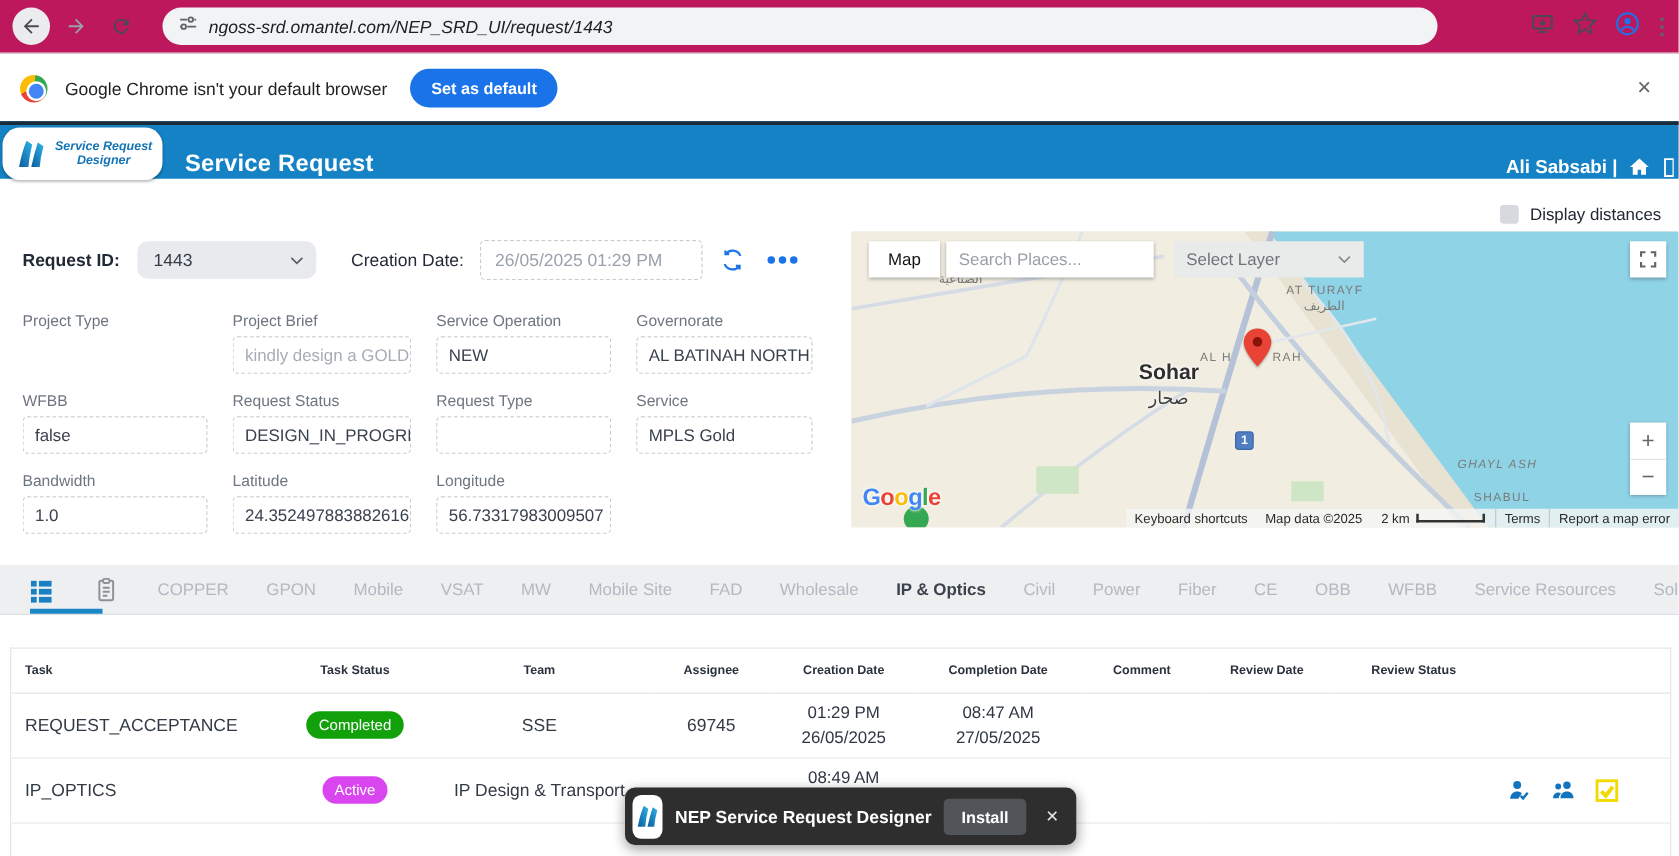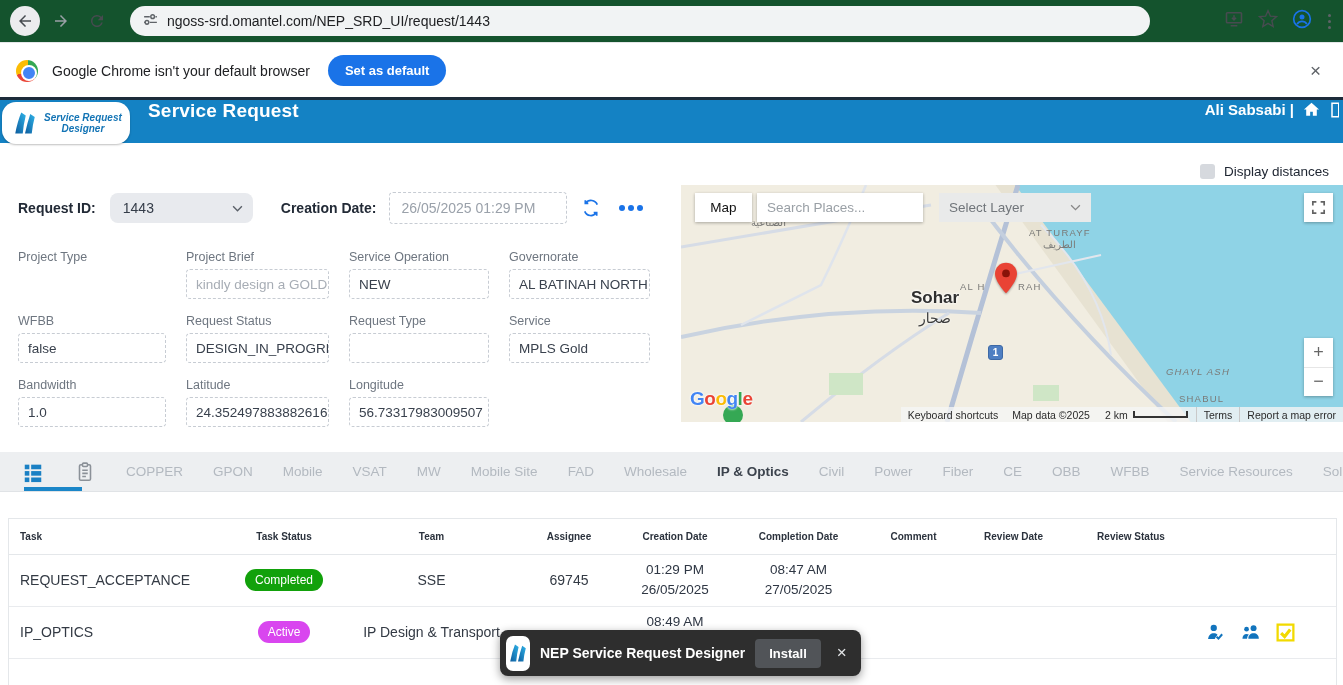--- a/index.html
+++ b/index.html
@@ -1,22 +1,22 @@
 <!DOCTYPE html>
 <html><head>
 <meta charset="utf-8">
 <style>
   * { margin:0; padding:0; box-sizing:border-box; }
   html,body { width:1343px; height:685px; }
   body { font-family:"Liberation Sans", sans-serif; background:#fff; overflow:hidden; }
   .page { position:relative; width:1343px; height:685px; background:#fff; }
 
   
-  .browser-bar { position:absolute; top:0; left:0; right:0; height:43px; background:#14532d;
-    border-bottom:1px solid #e4e6e8; display:flex; align-items:center; padding:0 10px; }
+  .browser-bar { position:absolute; top:0; left:0; right:0; height:43px; background:#be185d;
+    border-bottom:1px solid #e4e6e8; display:flex; align-items:center; padding:0 10px;font-style:italic; }
   .nav-btn { width:30px; height:30px; border-radius:50%; display:flex; align-items:center; justify-content:center; margin-right:6px; }
   .nav-btn.back { background:#ececee; }
   .nav-btn svg { width:18px; height:18px; }
   .url-pill { flex:1; height:30px; background:#f1f3f4; border-radius:15px; margin:0 12px;
     display:flex; align-items:center; padding:0 12px; gap:8px; max-width:1020px; }
   .url-text { font-size:14px; color:#202124; white-space:nowrap; overflow:hidden; }
   .browser-right { display:flex; align-items:center; gap:14px; margin-left:auto; padding-right:2px; }
   .browser-right svg { width:20px; height:20px; }
   .kebab { display:flex; flex-direction:column; gap:3px; margin-left:2px; }
   .kebab i { width:3px; height:3px; border-radius:50%; background:#5f6368; }
@@ -28,21 +28,21 @@
     background:conic-gradient(from 130deg,#ea4335 0 33%,#fbbc05 33% 66%,#34a853 66% 100%); }
   .chrome-logo::after { content:""; position:absolute; left:5px; top:5px; width:12px; height:12px;
     border-radius:50%; background:#4285f4; border:2px solid #fff; }
   .banner-text { font-size:14px; color:#202124; margin-right:18px; }
   .set-default-btn { background:#1a73e8; color:#fff; font-size:13px; font-weight:bold;
     border:none; border-radius:17px; padding:8px 17px; cursor:pointer; }
   .banner-close { margin-left:auto; font-size:19px; color:#5f6368; padding-right:6px; cursor:pointer; }
 
   
   .app-header { position:absolute; top:97px; left:0; right:0; height:46px; background:#1482c4;
-    border-top:3px solid #1c2b3a; display:flex; align-items:flex-start; }
+    border-top:3px solid #1c2b3a; display:flex; align-items:flex-end; }
   .logo-card { position:absolute; left:2px; top:2px; width:128px; height:42px; background:#fff;
     border-radius:14px; display:flex; align-items:center; padding:0 8px; gap:4px; box-shadow:0 1px 2px rgba(0,0,0,.25); }
   .logo-mark svg { width:30px; height:30px; display:block; }
   .logo-words { font-size:10px; font-weight:bold; font-style:italic; color:#1374b5; line-height:1.15; text-align:center; }
   .app-title { margin-left:148px; color:#fff; font-size:19px; font-weight:bold; letter-spacing:.2px; }
   .main-nav { display:flex; align-items:center; gap:48px; margin-left:72px; }
   .main-nav .nav-item { color:#fff; font-size:13.5px; font-weight:bold; cursor:pointer; }
   .main-nav .nav-item.active { color:#82e3f6; }
   .header-right { margin-left:auto; display:flex; align-items:center; gap:8px; padding-right:4px; color:#fff; }
   .user-name { font-size:15px; font-weight:bold; white-space:nowrap; }
@@ -54,21 +54,21 @@
   .display-distances { position:absolute; top:164px; right:14px; display:flex; align-items:center; gap:9px; }
   .dd-checkbox { width:15px; height:15px; background:#d6d9de; border-radius:3px; cursor:pointer; }
   .dd-label { font-size:13.5px; color:#202733; }
 
   .request-row { position:absolute; top:192px; left:18px; display:flex; align-items:center; }
   .req-label { font-size:14px; font-weight:bold; color:#222a36; }
   .req-select { width:143px; height:30px; background:#e8eaee; border-radius:8px; margin-left:14px;
     display:flex; align-items:center; padding:0 10px 0 13px; cursor:pointer; }
   .req-select .val { font-size:14px; color:#343c48; flex:1; }
   .chev svg { width:11px; height:7px; display:block; }
-  .creation-label { margin-left:28px; font-size:14px; font-weight:bold; color:#222a36; }
+  .creation-label { margin-left:28px; font-size:14px; font-weight:normal; color:#222a36; }
   .creation-box { margin-left:13px; width:178px; height:32px; border:1px dashed #c7ccd3; border-radius:4px;
     display:flex; align-items:center; padding:0 11px; font-size:14px; color:#9aa1aa; }
   .refresh-btn { margin-left:14px; cursor:pointer; } .refresh-btn svg { width:20px; height:20px; display:block; }
   .more-dots { margin-left:18px; display:flex; gap:3px; cursor:pointer; }
   .more-dots i { width:6px; height:6px; border-radius:50%; background:#1a73e8; }
 
   
   .form-grid { position:absolute; top:250px; left:18px; width:646px;
     display:grid; grid-template-columns:148px 143px 140px 141px; column-gap:20px; row-gap:15px; }
   .field .flabel { font-size:12.5px; color:#6e7680; margin-bottom:5px; }

